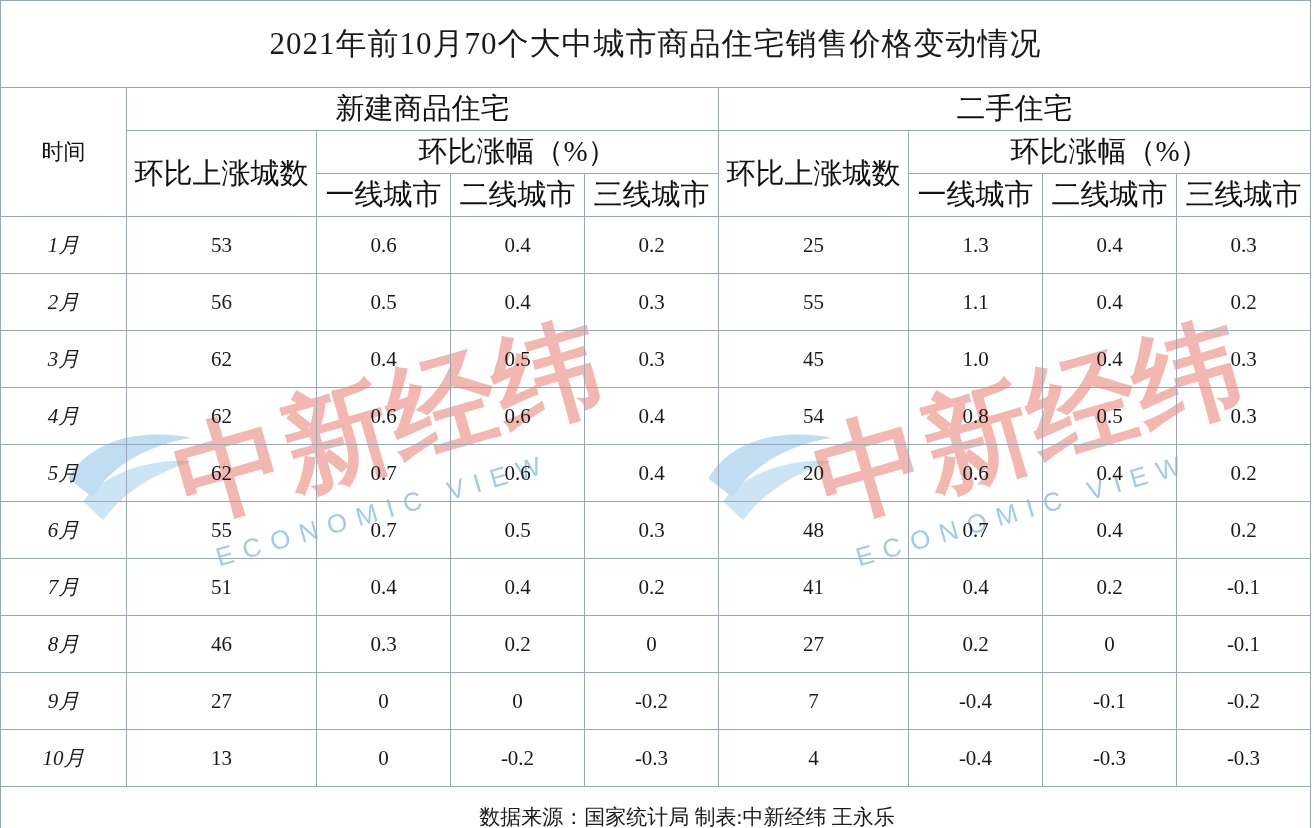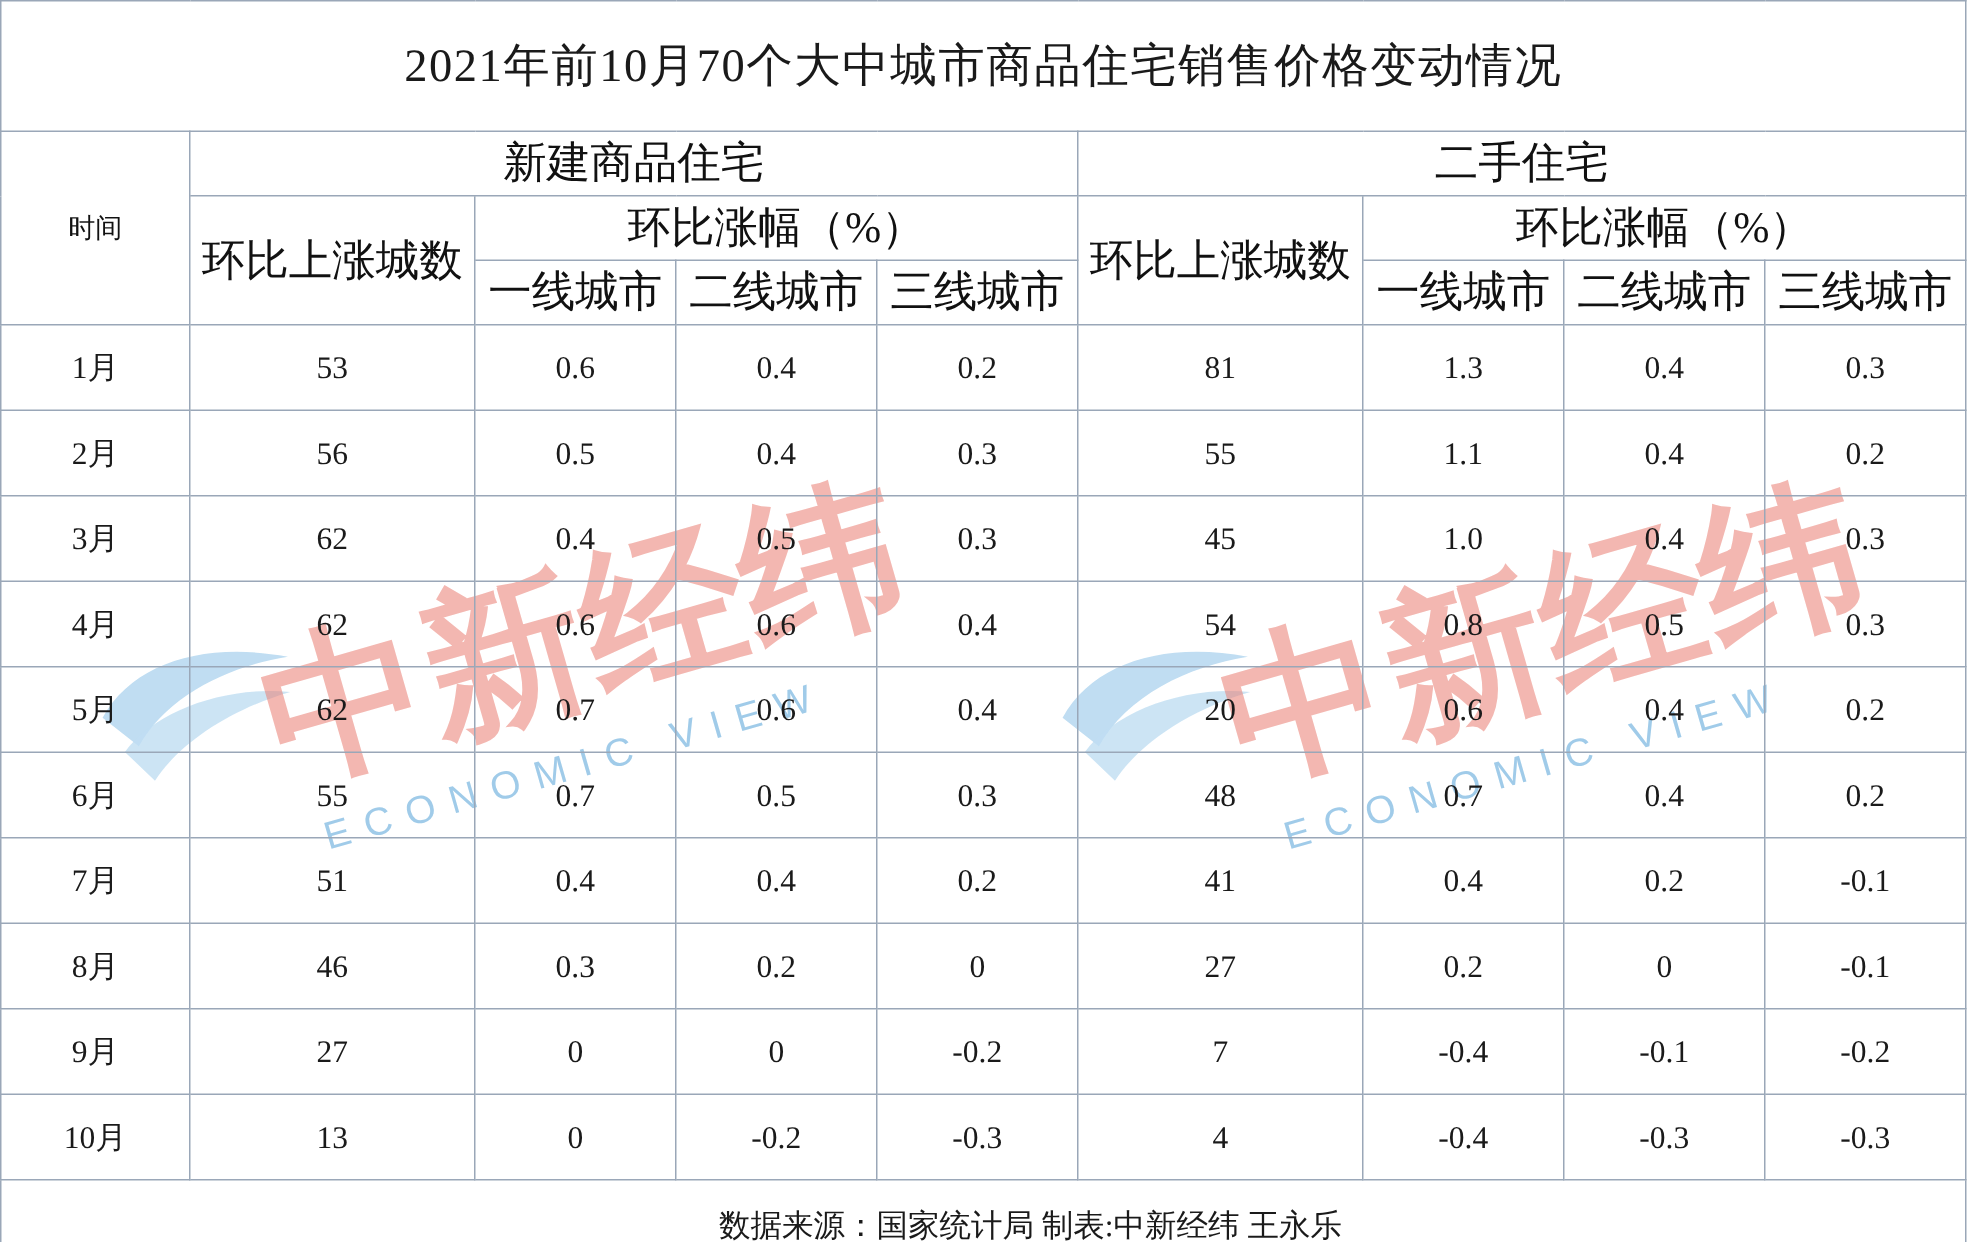--- a/index.html
+++ b/index.html
@@ -42,28 +42,29 @@
     letter-spacing: 1px;
     border-left: 1px solid #9aa7b8;
     border-right: 1px solid #9aa7b8;
     border-top: 1px solid #9aa7b8;
   }
   .hdr {
     font-size: 29px;
     color: #111;
   }
   .hdr-time {
-    font-size: 18px;
+    font-size: 22px;
   }
   .data-cell {
     font-size: 21px;
     height: 54px;
   }
   .month-cell {
     font-size: 21px;
+    font-style: italic;
   }
   .footer-cell {
     height: 58px;
     font-size: 21px;
     text-align: left;
     padding-left: 64px;
   }
   
   .wm {
     position: absolute;
@@ -164,21 +165,21 @@
         <td class="hdr">二线城市</td>
         <td class="hdr">三线城市</td>
       </tr>
 
       <tr>
         <td class="data-cell month-cell">1月</td>
         <td class="data-cell">53</td>
         <td class="data-cell">0.6</td>
         <td class="data-cell">0.4</td>
         <td class="data-cell">0.2</td>
-        <td class="data-cell">81</td>
+        <td class="data-cell">25</td>
         <td class="data-cell">1.3</td>
         <td class="data-cell">0.4</td>
         <td class="data-cell">0.3</td>
       </tr>
       <tr>
         <td class="data-cell month-cell">2月</td>
         <td class="data-cell">56</td>
         <td class="data-cell">0.5</td>
         <td class="data-cell">0.4</td>
         <td class="data-cell">0.3</td>

